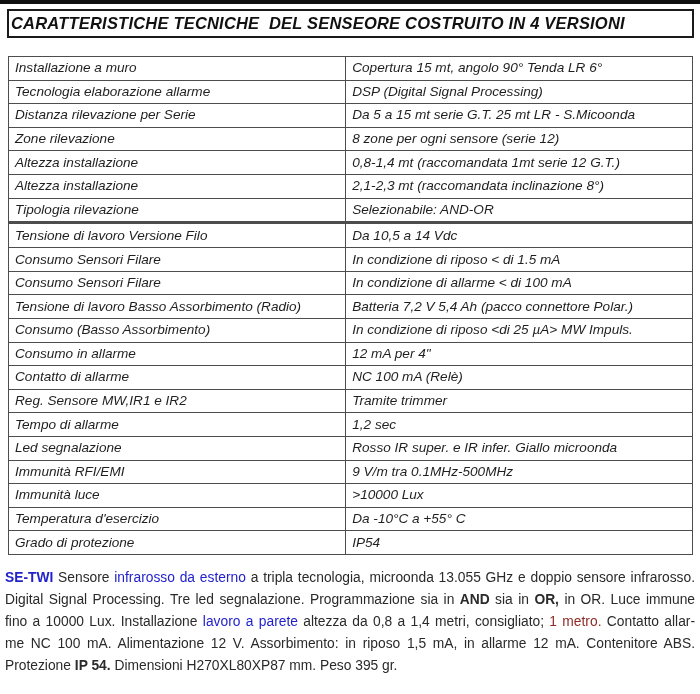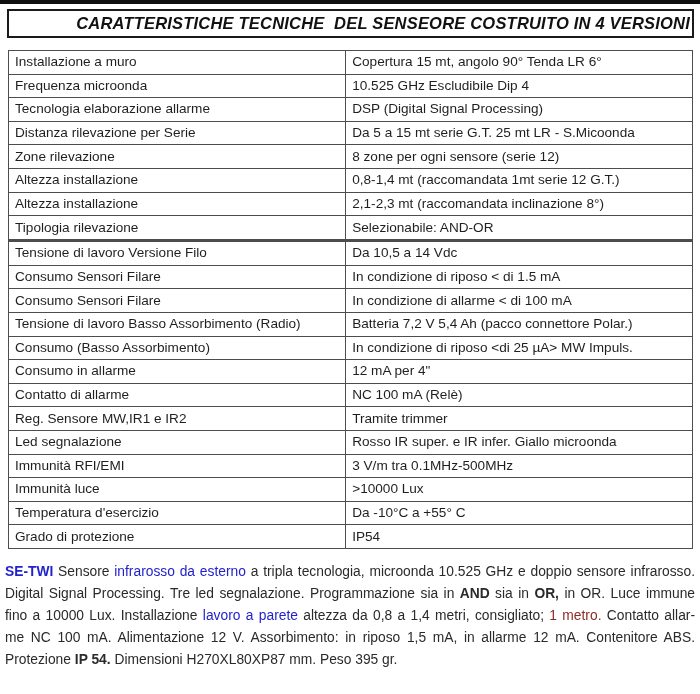--- a/index.html
+++ b/index.html
@@ -19,39 +19,40 @@
     font-family: "Liberation Sans", sans-serif;
     color: var(--ink);
   }
   .top-rule {
     width: 700px; height: 4px;
     background: #101010;
   }
   .title-box {
     margin: 5px 6px 0 7px;
     border: 2px solid #1a1a1a;
-    text-align: right;
+    text-align: left;
     padding: 3px 2px 4px 2px;
   }
   .title-box h1 {
     margin: 0;
     font-size: 16.5px;
     line-height: 18px;
     font-weight: bold;
     font-style: italic;
     letter-spacing: 0.2px;
     white-space: pre;
     color: #111;
   }
   table.spec {
-    margin: 12px 7px 0 8px;
+    margin: 18px 7px 0 8px;
     width: 685px;
     height: 499px;
     border-collapse: collapse;
     table-layout: fixed;
+    font-style: italic;
   }
   table.spec td {
     border: 1px solid var(--line);
     font-size: 13.6px;
     line-height: 16px;
     padding: 1px 4px 1px 6px;
     vertical-align: middle;
     white-space: nowrap;
     overflow: hidden;
     color: #1f1f1f;
@@ -86,24 +87,20 @@
 
 <div class="title-box">
   <h1>CARATTERISTICHE TECNICHE  DEL SENSEORE COSTRUITO IN 4 VERSIONI</h1>
 </div>
 
 <table class="spec">
   <tbody>
       <tr>
         <td class="label-cell">Installazione a muro</td>
         <td class="value-cell">Copertura 15 mt, angolo 90° Tenda LR 6°</td>
-      </tr>
-      <tr>
-        <td class="label-cell">Frequenza microonda</td>
-        <td class="value-cell">10.525 GHz Escludibile Dip 4</td>
       </tr>
       <tr>
         <td class="label-cell">Tecnologia elaborazione allarme</td>
         <td class="value-cell">DSP (Digital Signal Processing)</td>
       </tr>
       <tr>
         <td class="label-cell">Distanza rilevazione per Serie</td>
         <td class="value-cell">Da 5 a 15 mt serie G.T. 25 mt LR - S.Micoonda</td>
       </tr>
       <tr>
@@ -148,41 +145,45 @@
       </tr>
       <tr>
         <td class="label-cell">Contatto di allarme</td>
         <td class="value-cell">NC 100 mA (Relè)</td>
       </tr>
       <tr>
         <td class="label-cell">Reg. Sensore MW,IR1 e IR2</td>
         <td class="value-cell">Tramite trimmer</td>
       </tr>
       <tr>
+        <td class="label-cell">Tempo di allarme</td>
+        <td class="value-cell">1,2 sec</td>
+      </tr>
+      <tr>
         <td class="label-cell">Led segnalazione</td>
         <td class="value-cell">Rosso IR super. e IR infer. Giallo microonda</td>
       </tr>
       <tr>
         <td class="label-cell">Immunità RFI/EMI</td>
-        <td class="value-cell">3 V/m tra 0.1MHz-500MHz</td>
+        <td class="value-cell">9 V/m tra 0.1MHz-500MHz</td>
       </tr>
       <tr>
         <td class="label-cell">Immunità luce</td>
         <td class="value-cell">&gt;10000 Lux</td>
       </tr>
       <tr>
         <td class="label-cell">Temperatura d'esercizio</td>
         <td class="value-cell">Da -10°C a +55° C</td>
       </tr>
       <tr>
         <td class="label-cell">Grado di protezione</td>
         <td class="value-cell">IP54</td>
       </tr>
     </tbody>
 </table>
 
 <div class="description">
-    <div class="para-line"><span class="blue bold">SE-TWI</span><span> Sensore </span><span class="blue">infrarosso da esterno</span><span> a tripla tecnologia, microonda 10.525 GHz e doppio sensore infrarosso.</span></div>
+    <div class="para-line"><span class="blue bold">SE-TWI</span><span> Sensore </span><span class="blue">infrarosso da esterno</span><span> a tripla tecnologia, microonda 13.055 GHz e doppio sensore infrarosso.</span></div>
     <div class="para-line"><span>Digital Signal Processing. Tre led segnalazione. Programmazione sia in </span><span class="bold">AND</span><span> sia in </span><span class="bold">OR,</span><span> in OR. Luce immune</span></div>
     <div class="para-line"><span>fino a 10000 Lux. Installazione </span><span class="blue">lavoro a parete</span><span> altezza da 0,8 a 1,4 metri, consigliato; </span><span class="red">1 metro.</span><span> Contatto allar-</span></div>
     <div class="para-line"><span>me NC 100 mA. Alimentazione 12 V. Assorbimento: in riposo 1,5 mA, in allarme 12 mA. Contenitore ABS.</span></div>
     <div class="para-line last"><span>Protezione </span><span class="bold">IP 54.</span><span> Dimensioni H270XL80XP87 mm. Peso 395 gr.</span></div>
   </div>
 
 </body></html>

